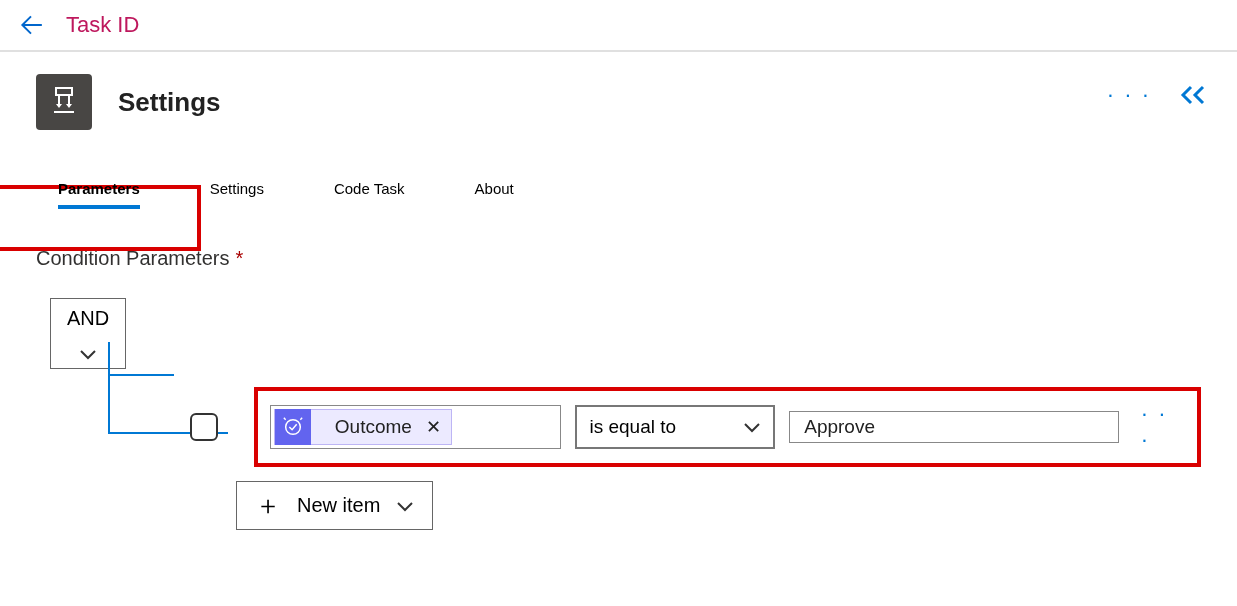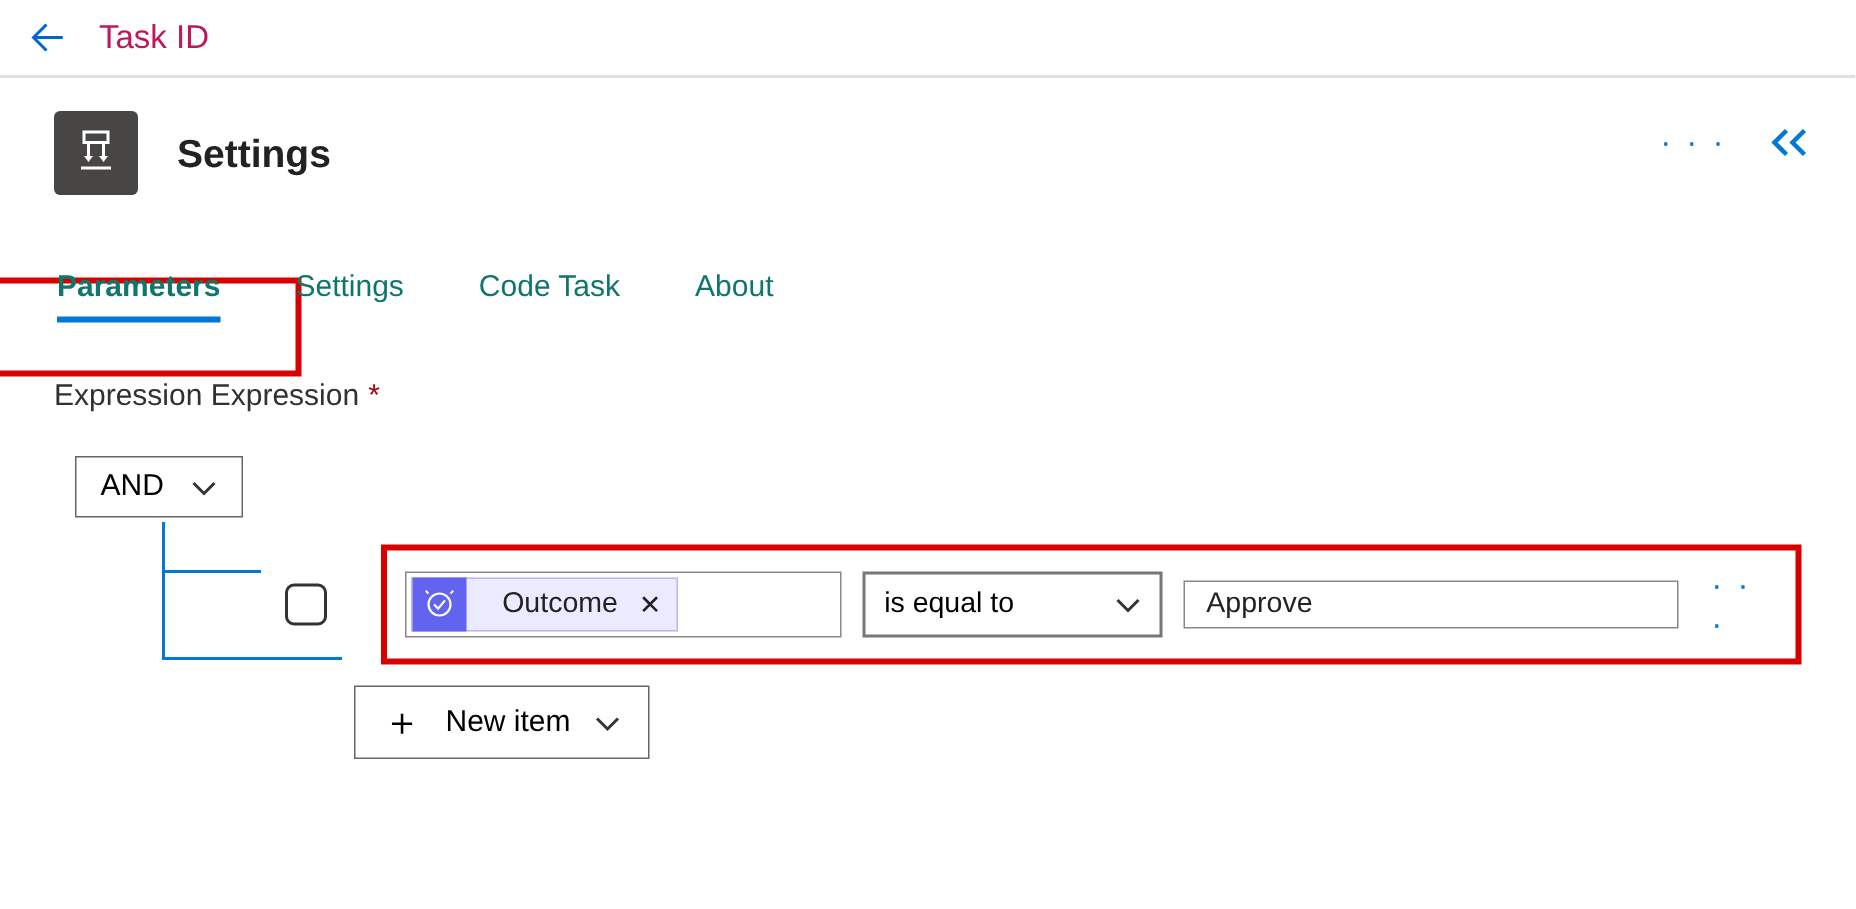--- a/index.html
+++ b/index.html
@@ -77,25 +77,26 @@
       cursor:pointer;
       display:flex;
     }
     .tabs {
       display: flex;
       gap: 50px;
       margin-bottom: 42px;
       margin-left: 2px;
     }
     .tab {
-      font-size: 20px;
-      color: #0f766e;
+      font-size: 15px;
+      color: #000000;
       cursor: pointer;
       padding-bottom: 8px;
       position: relative;
+      margin-left: 20px;
     }
     .tab.active {
       font-weight: 600;
     }
     .tab.active::after {
       content: "";
       position: absolute;
       bottom: -4px;
       left: 0;
       right: 0;
@@ -280,25 +281,25 @@
   <div class="tab-highlight-box" style="left:-4px; top:133px; width:205px; height:66px;"></div>
 
   <div class="tabs">
     <div class="tab active">Parameters</div>
     <div class="tab">Settings</div>
     <div class="tab">Code Task</div>
     <div class="tab">About</div>
   </div>
 
   <div class="cond-label">
-    <span>Expression Expression</span><span class="req">*</span>
+    <span>Condition Parameters</span><span class="req">*</span>
   </div>
 
   <div class="tree-wrap">
-    <div class="and-select" style="margin-left:14px;">
+    <div class="and-select" style="margin-left:14px;flex-direction:column;">
       <span>AND</span>
       <svg width="18" height="12" viewBox="0 0 18 12" fill="none" stroke="#333" stroke-width="2">
           <path d="M2 3 L9 10 L16 3"></path>
         </svg>
     </div>
 
     <div class="vline" style="top:44px; height:92px;"></div>
     <div class="hline" style="top:76px; width:66px;"></div>
     <div class="hline" style="top:134px; width:120px;"></div>
 

